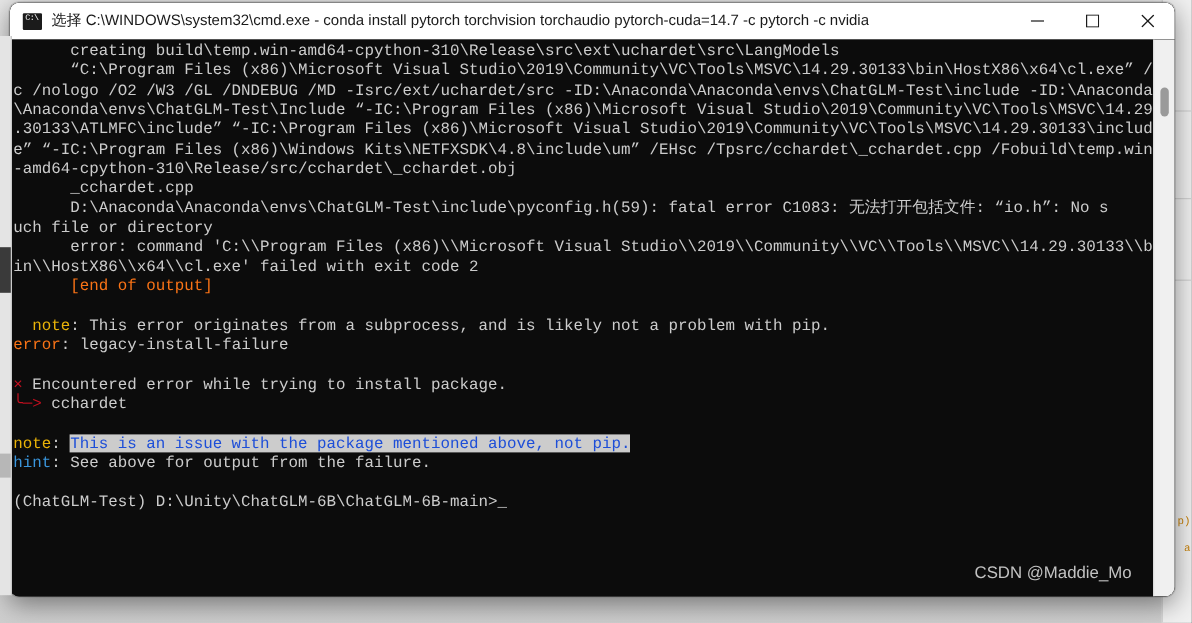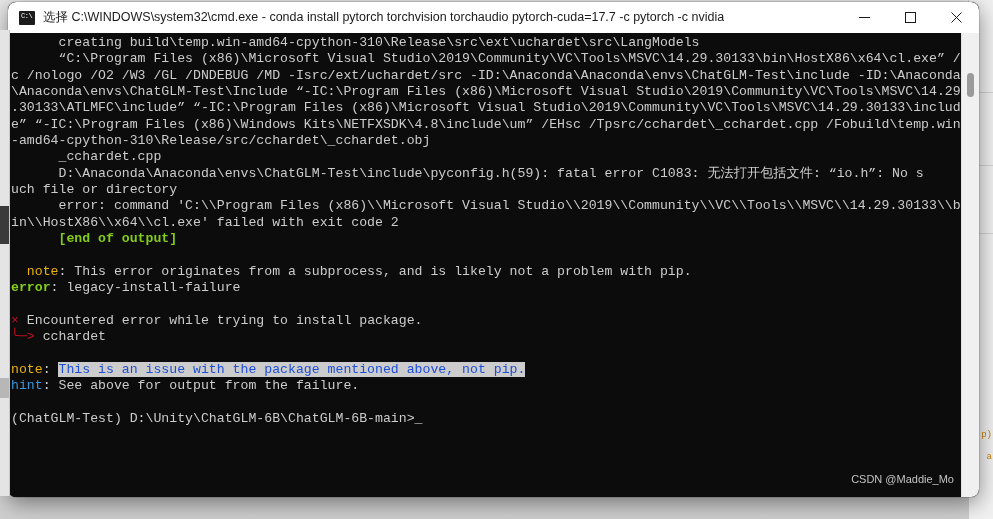--- a/index.html
+++ b/index.html
@@ -185,21 +185,21 @@
     top: 2px;
     font-family: "Liberation Mono", monospace;
     font-size: 13.2px;
     line-height: 16.35px;
     color: #cccccc;
     white-space: pre;
     letter-spacing: 0px;
   }
   .ln { display: block; height: 16.35px; }
   .c-red    { color: #c50f1f; }
-  .c-bred   { color: #84cc16; font-weight: bold; }
+  .c-bred   { color: #f97316; }
   .c-magb   { color: #eab308; }
   .c-cyan   { color: #3a96dd; }
   .c-white  { color: #cccccc; }
   .sel {
     background: #cccccc;
     color: #1d4ed8;
   }
 
   
   #term-scrollbar {
@@ -244,24 +244,24 @@
     left: 0px;
     top: 348px;
     width: 9px;
     height: 20px;
     background: #b7b7b7;
   }
 
   
   #watermark {
     position: absolute;
-    right: 25px;
+    right: 36px;
     bottom: 12px;
     font-family: "Liberation Sans", sans-serif;
-    font-size: 11px;
+    font-size: 14px;
     color: #d2d2d2;
     opacity: 0.92;
     white-space: nowrap;
   }
 </style>
 </head>
 <body>
 
 <div id="root">
 
@@ -275,21 +275,21 @@
   <div class="bg-right-text" style="top:452px;">a</div>
 
 
   <div id="console-window">
 
     <div id="title-bar">
       <div id="title-left">
         <div id="cmd-icon">
           <span class="prompt">C:\</span>
         </div>
-        <span id="title-text">选择 C:\WINDOWS\system32\cmd.exe - conda  install pytorch torchvision torchaudio pytorch-cuda=17.7 -c pytorch -c nvidia</span>
+        <span id="title-text">选择 C:\WINDOWS\system32\cmd.exe - conda  install pytorch torchvision torchaudio pytorch-cuda=14.7 -c pytorch -c nvidia</span>
       </div>
       <div id="win-buttons">
         <div class="win-btn">
           <svg width="11" height="11" viewBox="0 0 11 11">
             <rect x="0" y="5" width="11" height="1" fill="#1a1a1a"></rect>
           </svg>
         </div>
         <div class="win-btn">
           <svg width="11" height="11" viewBox="0 0 11 11">
             <rect x="0.5" y="0.5" width="10" height="10" fill="none" stroke="#1a1a1a" stroke-width="1"></rect>

